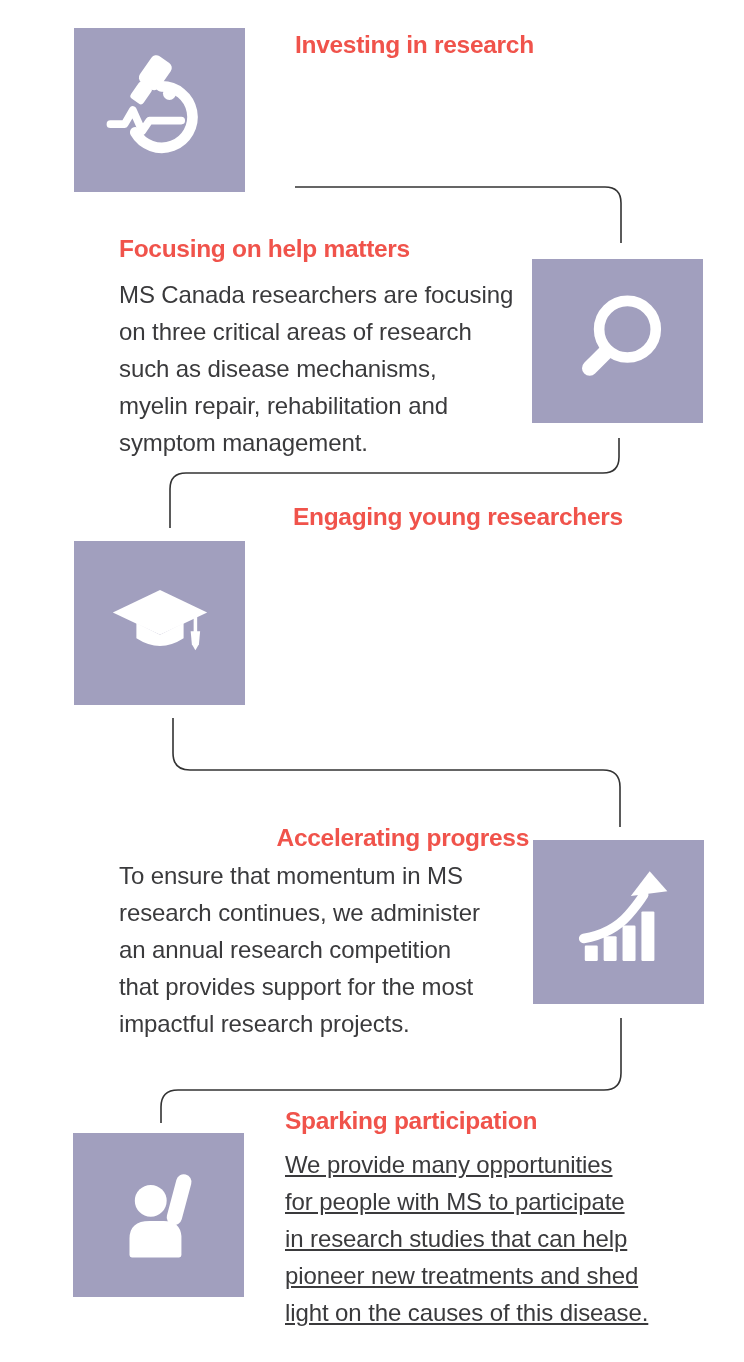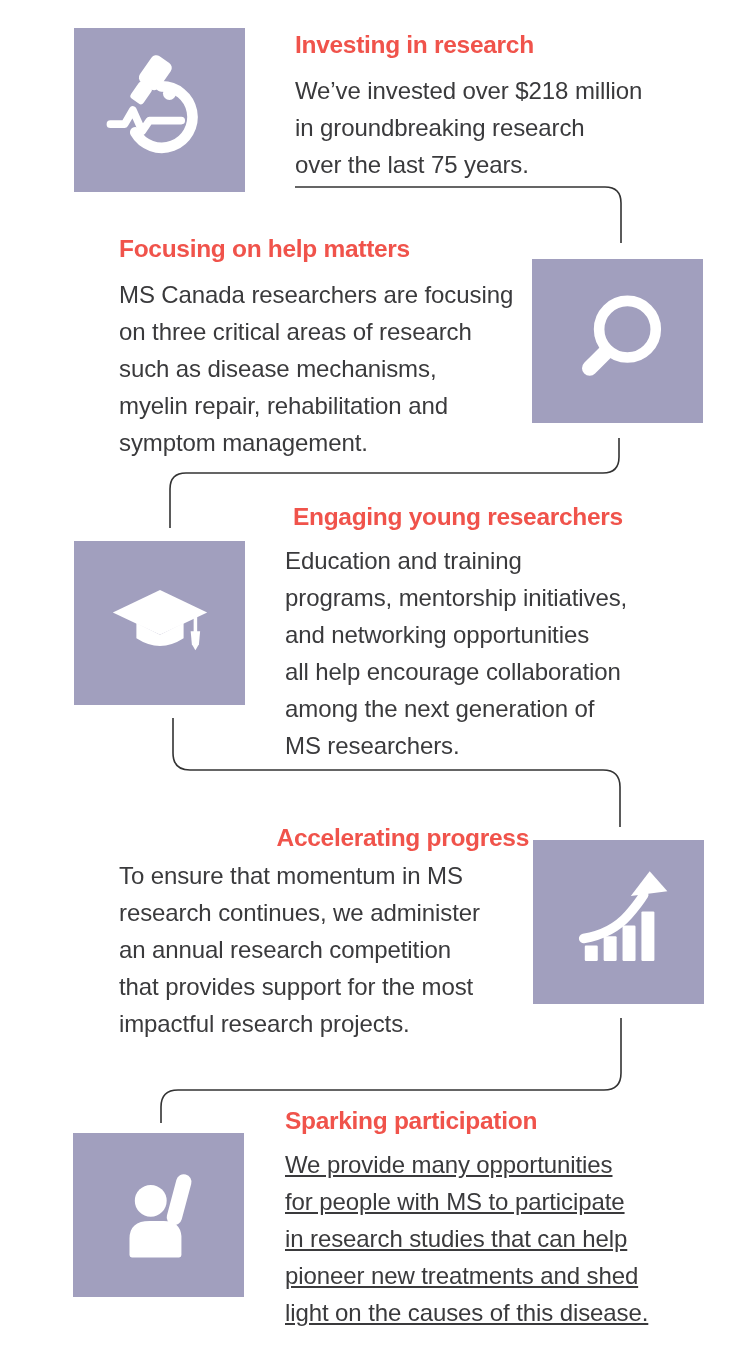--- a/index.html
+++ b/index.html
@@ -90,23 +90,20 @@
       <g transform="translate(40,27) rotate(35)">
         <rect class="icon-fill" x="-10" y="-24" width="20" height="27" rx="5"></rect>
         <rect class="icon-fill" x="-6.5" y="2" width="13" height="17" rx="3"></rect>
       </g>
       <circle class="icon-fill" cx="58" cy="36" r="5.5"></circle>
       <path class="icon-stroke" stroke-width="9" stroke-linecap="round" d="M51,30 A26,26 0 1 1 29,69"></path>
       <path class="icon-stroke" stroke-width="6.5" stroke-linecap="round" stroke-linejoin="round" d="M8,62 h12 l7,-12 l8,18 l6,-9 h27"></path>
     </svg>
   </div>
   <div class="title title-1">Investing in research</div>
-  <div class="body-text body-1">We’ve invested over $218 million
-in groundbreaking research
-over the last 75 years.</div>
 
   <div class="tile tile-2">
     <svg viewBox="0 0 100 100">
       <circle class="icon-stroke" stroke-width="9" cx="58" cy="40" r="24"></circle>
       <line class="icon-stroke" stroke-width="13" stroke-linecap="round" x1="40" y1="59" x2="26" y2="73"></line>
     </svg>
   </div>
   <div class="title title-2">Focusing on help matters</div>
   <div class="body-text body-2">MS Canada researchers are focusing
 on three critical areas of research
@@ -116,26 +113,20 @@
 
   <div class="tile tile-3">
     <svg viewBox="0 0 100 100">
       <polygon class="icon-fill" points="50,22 90,41 50,60 10,41"></polygon>
       <path class="icon-fill" d="M30,50 L30,63 Q50,76 70,63 L70,50 L50,60 Z"></path>
       <line class="icon-stroke" stroke-width="3" x1="80" y1="43" x2="80" y2="58"></line>
       <path class="icon-fill" d="M76,57 h8 l-1,11 l-3,5 l-3,-5 Z"></path>
     </svg>
   </div>
   <div class="title title-3">Engaging young researchers</div>
-  <div class="body-text body-3">Education and training
-programs, mentorship initiatives,
-and networking opportunities
-all help encourage collaboration
-among the next generation of
-MS researchers.</div>
 
   <div class="tile tile-4">
     <svg viewBox="0 0 100 100">
       <rect class="icon-fill" x="21" y="70" width="11" height="13" rx="1"></rect>
       <rect class="icon-fill" x="37" y="62" width="11" height="21" rx="1"></rect>
       <rect class="icon-fill" x="53" y="53" width="11" height="30" rx="1"></rect>
       <rect class="icon-fill" x="69" y="41" width="11" height="42" rx="1"></rect>
       <path class="icon-stroke" stroke-width="8" stroke-linecap="round" d="M20,64 Q44,60 58,44 Q66,35 71,27"></path>
       <polygon class="icon-fill" points="76,7 91,24 60,28"></polygon>
     </svg>

